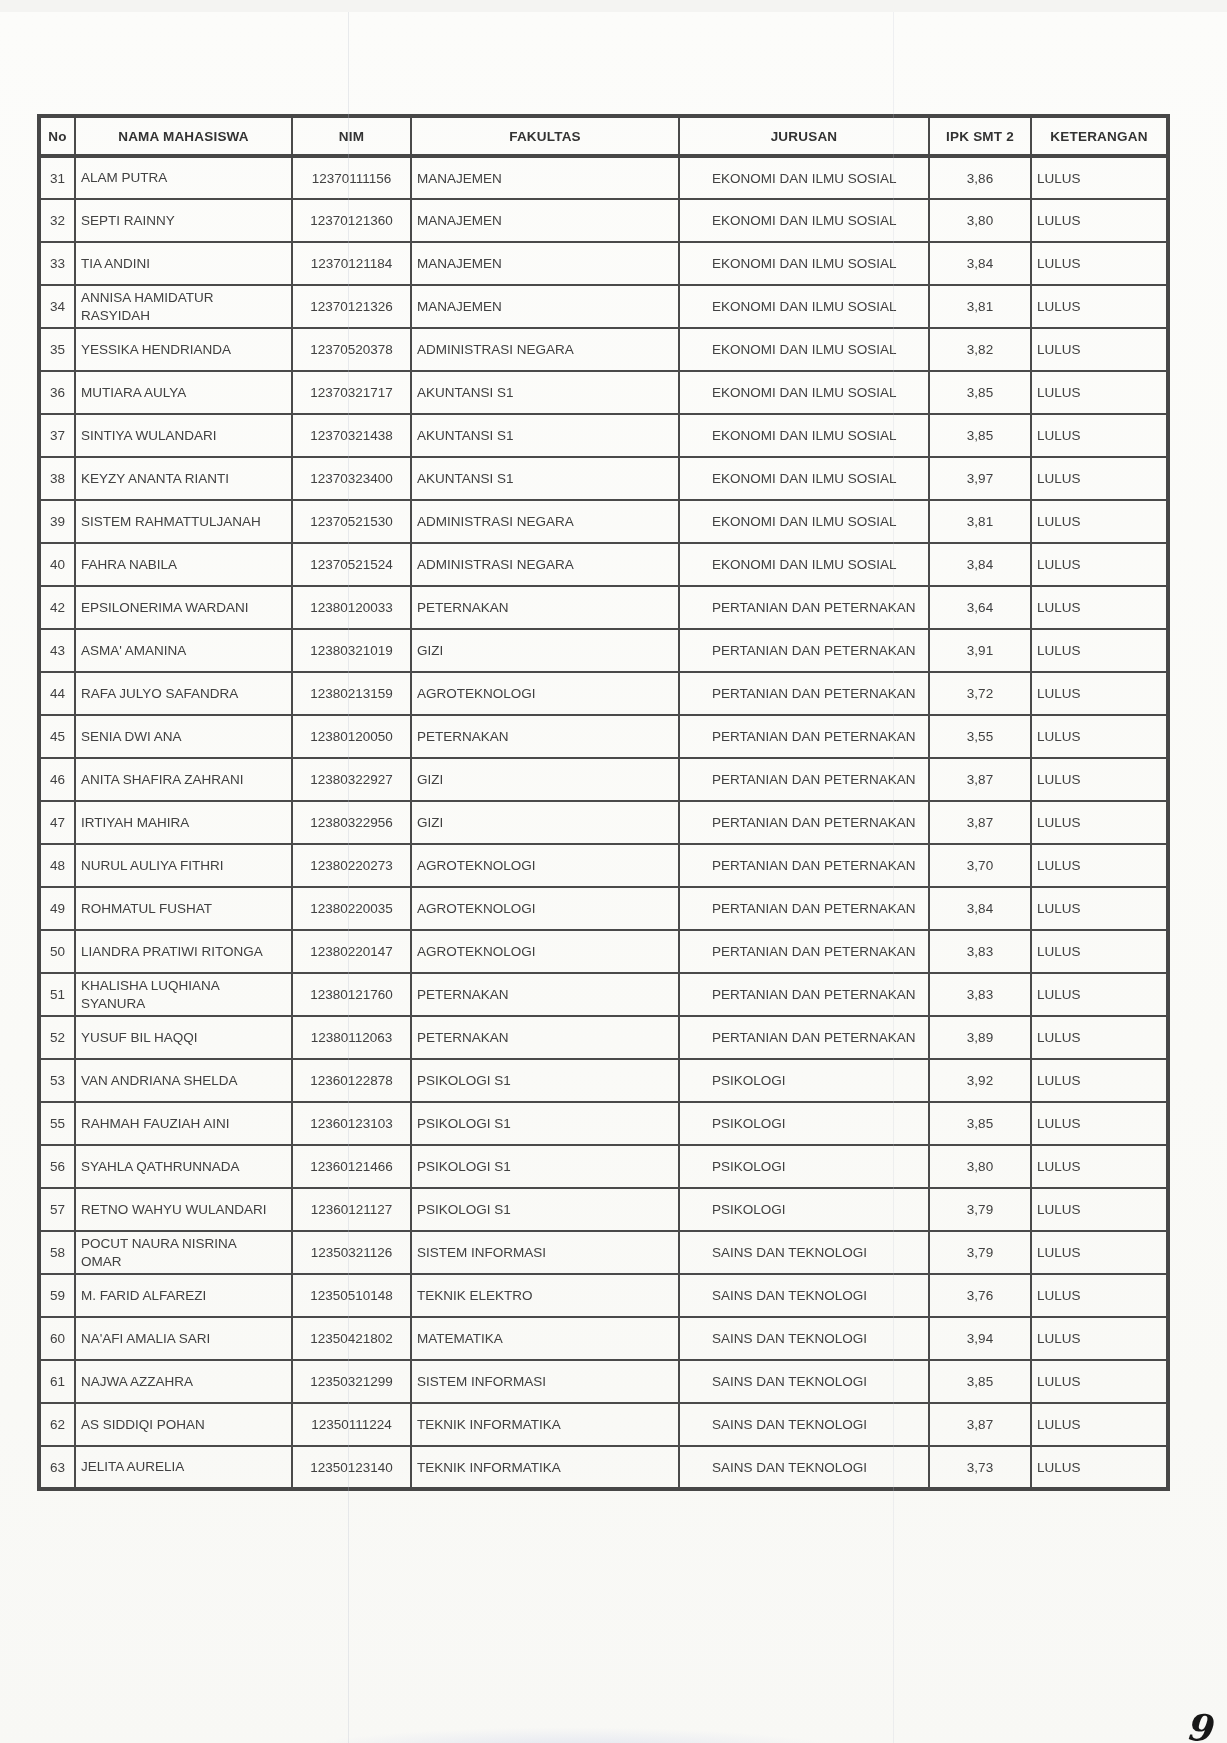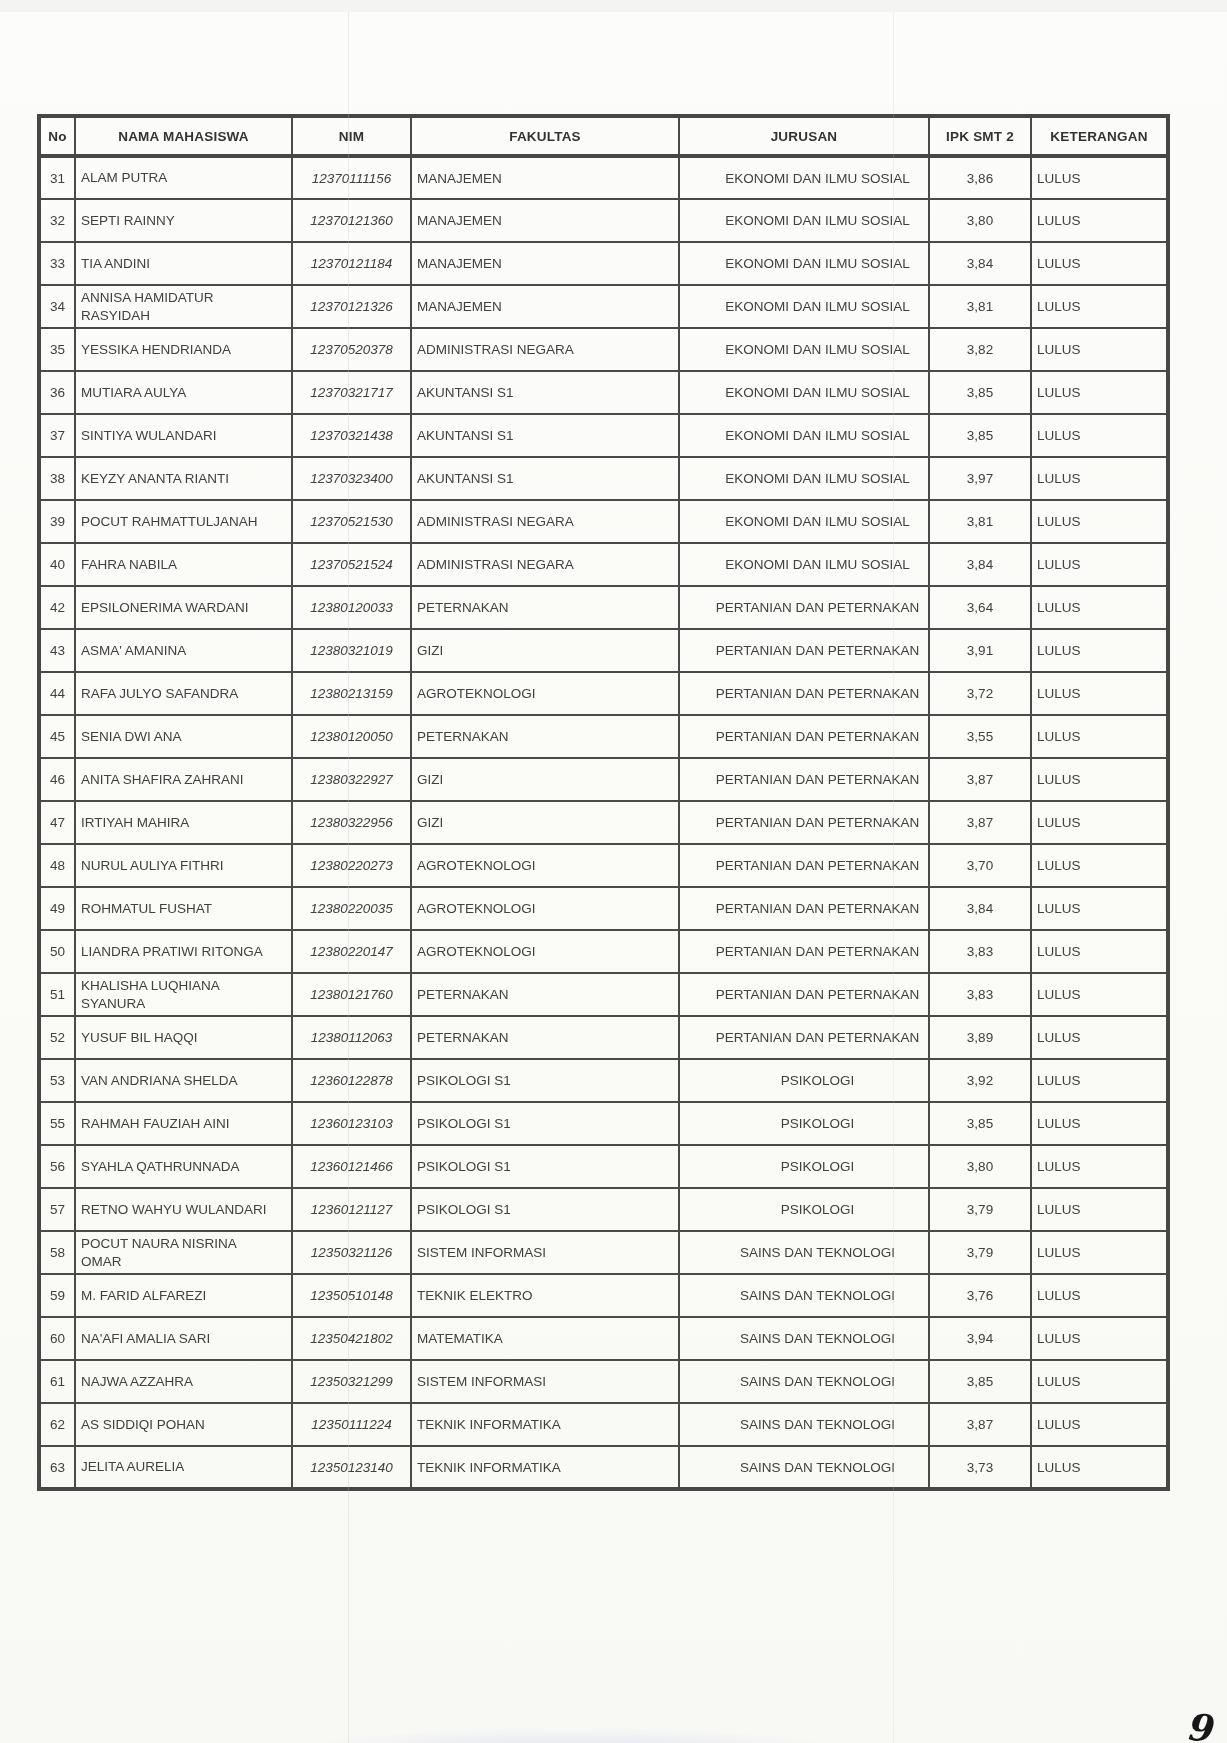--- a/index.html
+++ b/index.html
@@ -33,23 +33,23 @@
     font-weight: bold;
     color: #333333;
     text-align: center;
     border-bottom: 4px solid #474747;
     letter-spacing: 0.2px;
   }
   .grade-table tbody tr { height: 43px; }
   .grade-table td { font-size: 13.5px; padding: 2px 5px; color: #414141; }
   td.c-no   { text-align: center; padding: 2px 2px; }
   td.c-name { text-align: left; white-space: pre-line; line-height: 1.3; }
-  td.c-nim  { text-align: center; font-style: italic; }
+  td.c-nim  { text-align: center; }
   td.c-fak  { text-align: left; }
-  td.c-jur  { text-align: center; padding-left: 32px; }
+  td.c-jur  { text-align: left; padding-left: 32px; }
   td.c-ipk  { text-align: center; }
   td.c-ket  { text-align: left; }
 
   
   .artifact-line {
     position: absolute; top: 0; width: 1px; height: 100%;
     pointer-events: none;
   }
   .line-1 { left: 348px; background: rgba(185,192,205,0.30); }
   .line-2 { left: 893px; background: rgba(190,196,208,0.22); }
@@ -175,21 +175,21 @@
       <td class="c-name">KEYZY ANANTA RIANTI</td>
       <td class="c-nim">12370323400</td>
       <td class="c-fak">AKUNTANSI S1</td>
       <td class="c-jur">EKONOMI DAN ILMU SOSIAL</td>
       <td class="c-ipk">3,97</td>
       <td class="c-ket">LULUS</td>
     </tr>
 
     <tr>
       <td class="c-no">39</td>
-      <td class="c-name">POCUT RAHMATTULJANAH</td>
+      <td class="c-name">SISTEM RAHMATTULJANAH</td>
       <td class="c-nim">12370521530</td>
       <td class="c-fak">ADMINISTRASI NEGARA</td>
       <td class="c-jur">EKONOMI DAN ILMU SOSIAL</td>
       <td class="c-ipk">3,81</td>
       <td class="c-ket">LULUS</td>
     </tr>
 
     <tr>
       <td class="c-no">40</td>
       <td class="c-name">FAHRA NABILA</td>

